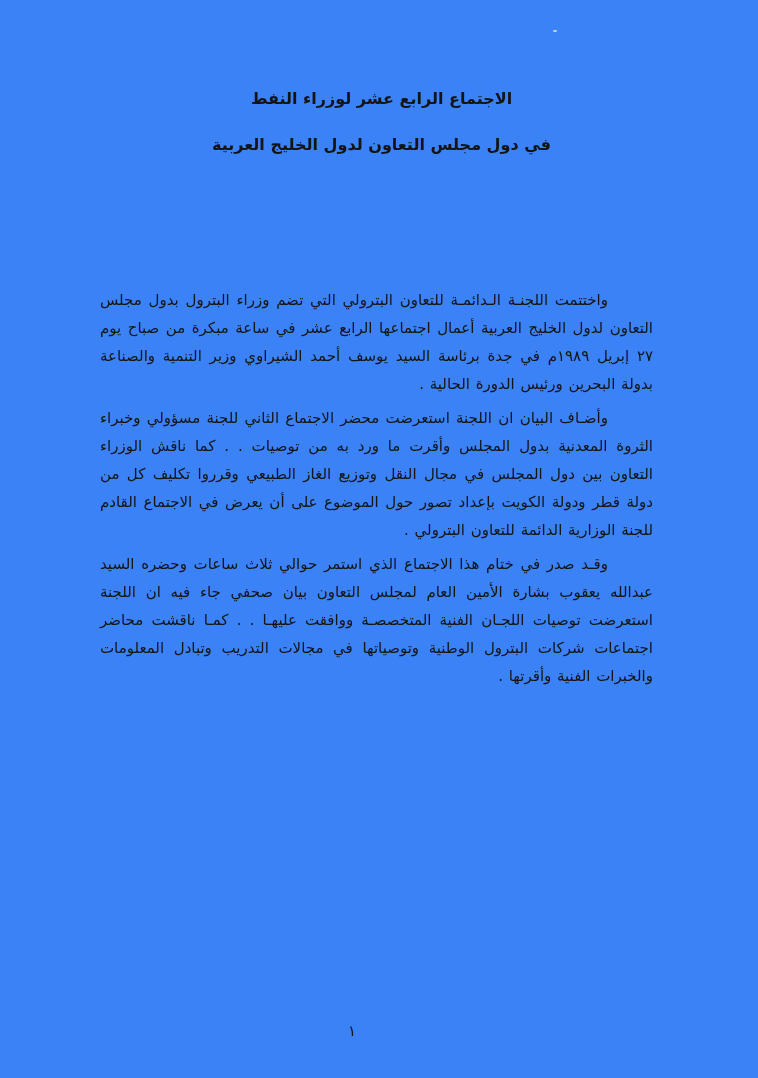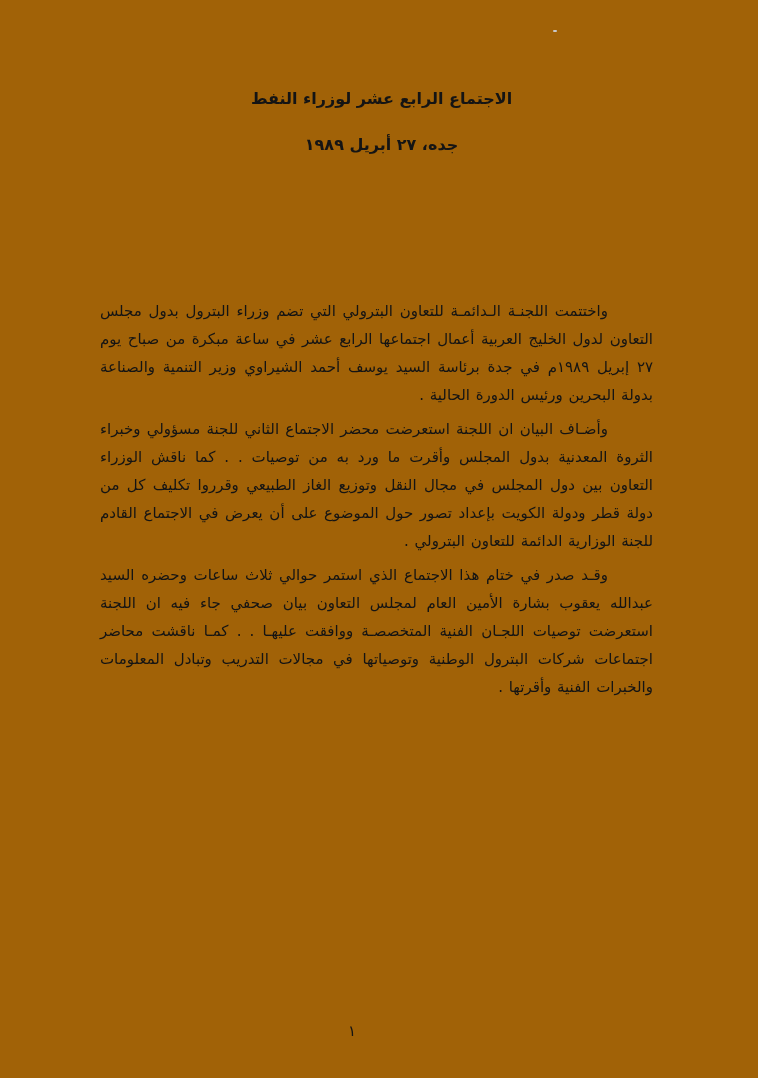--- a/index.html
+++ b/index.html
@@ -2,21 +2,21 @@
 <html lang="ar" dir="rtl"><head>
 <meta charset="utf-8">
 <style>
   * { margin: 0; padding: 0; box-sizing: border-box; }
   html, body { background: #888; }
   .page {
     position: relative;
     width: 758px;
     height: 1078px;
     margin: 0 auto;
-    background: #a16207;
+    background: #3b82f6;
     direction: rtl;
     font-family: "DejaVu Sans", sans-serif;
     color: #141414;
     overflow: hidden;
   }
   .speck {
     position: absolute;
     top: 30px;
     left: 553px;
     width: 4px;
@@ -34,21 +34,21 @@
   }
   .title-line {
     font-size: 16px;
     line-height: 46px;
     height: 46px;
     white-space: nowrap;
     letter-spacing: 0.2px;
   }
   .body-text {
     position: absolute;
-    top: 297px;
+    top: 286px;
     right: 105px;
     left: 100px;
     font-size: 15px;
   }
   .body-text p {
     margin: 0 0 6px 0;
     line-height: 28px;
     text-align: justify;
     text-indent: 45px;
     word-spacing: 1px;
@@ -65,21 +65,21 @@
 </style>
 </head>
 <body>
 
 <div class="page">
 
   <div class="speck"></div>
 
   <header class="title-block">
     <div class="title-line">الاجتماع الرابع عشر لوزراء النفط</div>
-    <div class="title-line">جده، ٢٧ أبريل ١٩٨٩</div>
+    <div class="title-line">في دول مجلس التعاون لدول الخليج العربية</div>
   </header>
 
   <main class="body-text">
     <p>واختتمت اللجنـة الـدائمـة للتعاون البترولي التي تضم وزراء البترول بدول مجلس التعاون لدول الخليج العربية أعمال اجتماعها الرابع عشر في ساعة مبكرة من صباح يوم ٢٧ إبريل ١٩٨٩م في جدة برئاسة السيد يوسف أحمد الشيراوي وزير التنمية والصناعة بدولة البحرين ورئيس الدورة الحالية .</p>
     <p>وأضـاف البيان ان اللجنة استعرضت محضر الاجتماع الثاني للجنة مسؤولي وخبراء الثروة المعدنية بدول المجلس وأقرت ما ورد به  من توصيات . . كما ناقش الوزراء التعاون بين دول المجلس في مجال النقل وتوزيع الغاز الطبيعي وقرروا تكليف كل من دولة قطر ودولة الكويت بإعداد تصور حول الموضوع على أن يعرض في الاجتماع القادم للجنة الوزارية الدائمة للتعاون البترولي .</p>
     <p>وقـد صدر في ختام هذا الاجتماع الذي استمر حوالي ثلاث ساعات وحضره السيد عبدالله يعقوب بشارة الأمين العام لمجلس التعاون بيان صحفي جاء فيه ان اللجنة استعرضت توصيات اللجـان الفنية المتخصصـة ووافقت عليهـا . . كمـا ناقشت محاضر اجتماعات شركات البترول الوطنية وتوصياتها في مجالات التدريب وتبادل المعلومات والخبرات الفنية وأقرتها .</p>
   </main>
 
   <footer>
     <div class="page-number">١</div>

